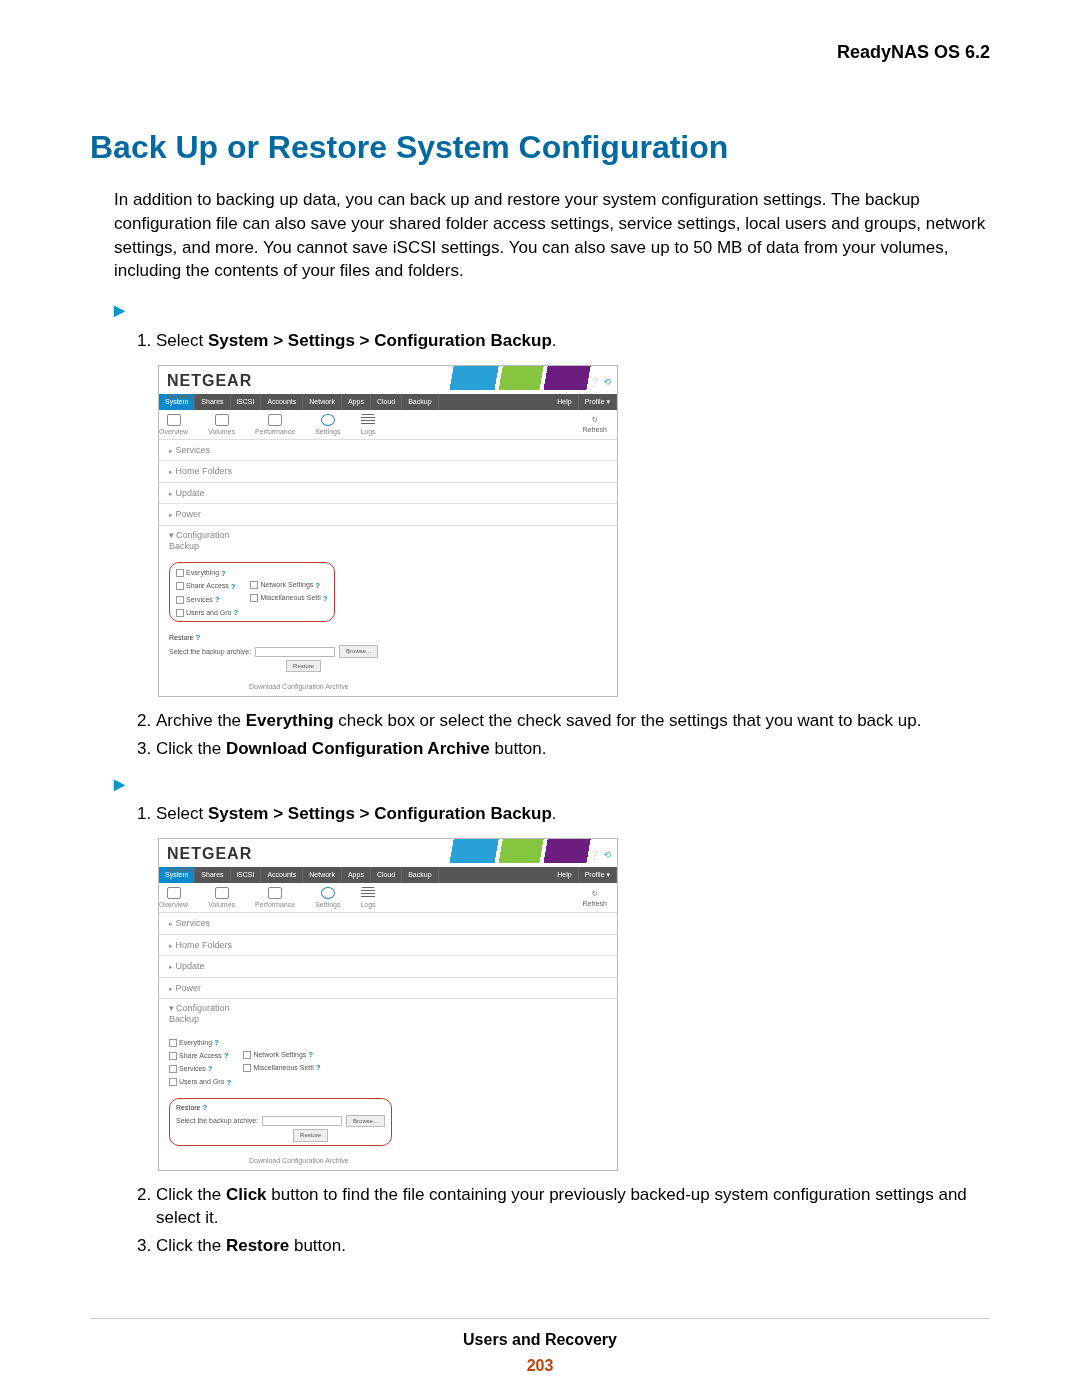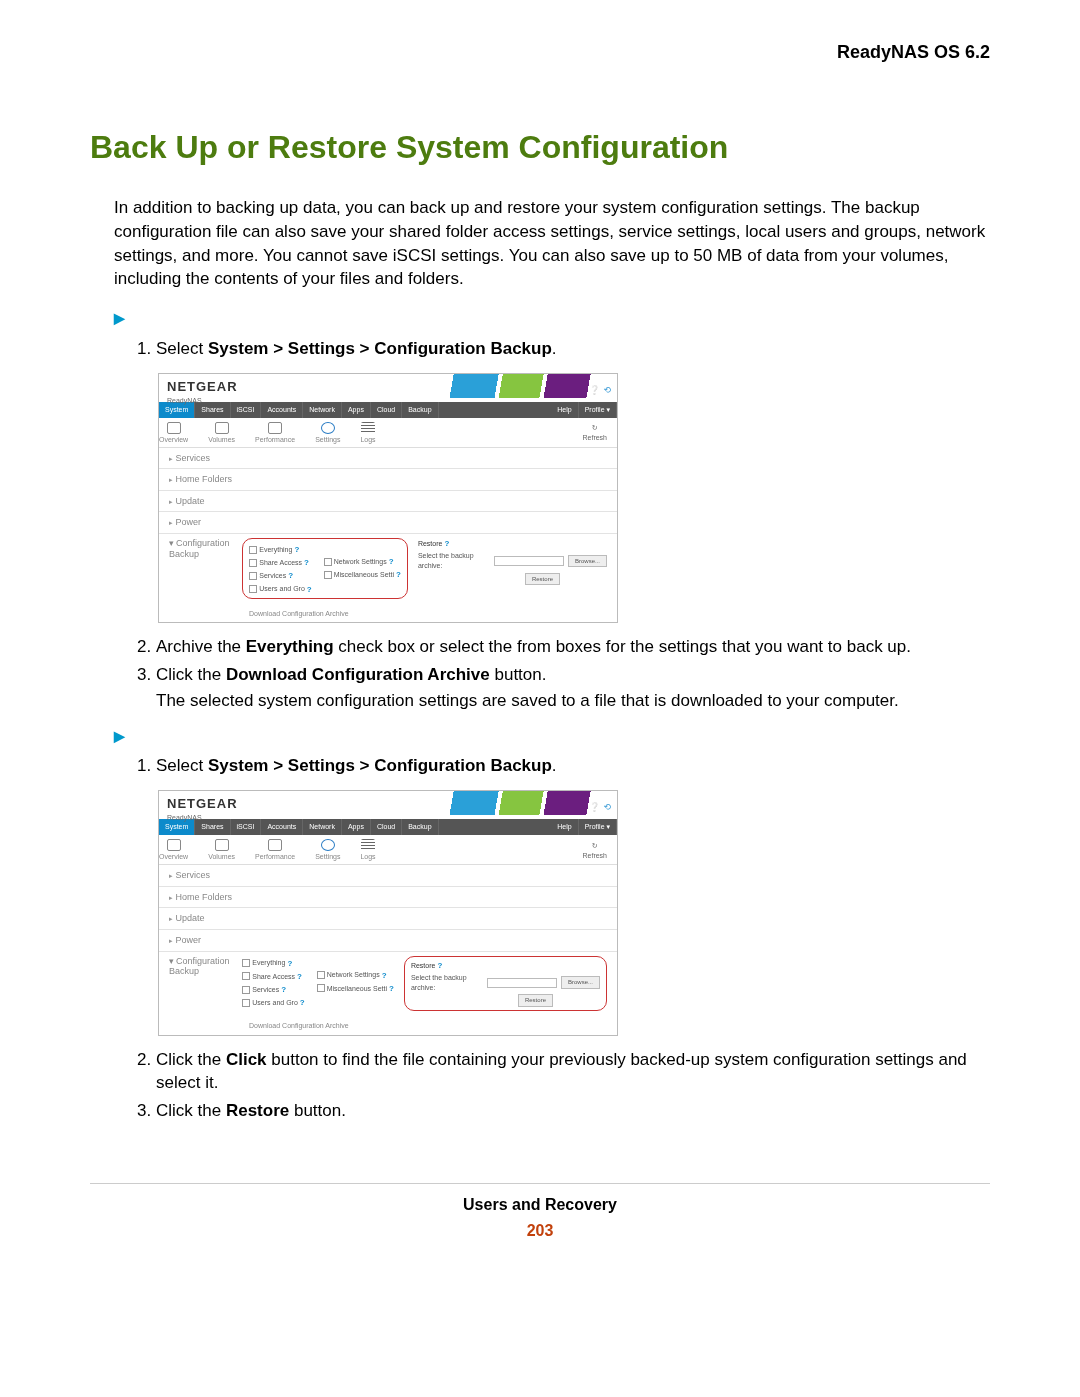--- a/index.html
+++ b/index.html
@@ -13,24 +13,24 @@
     font-size: 17px;
     line-height: 1.4;
   }
   .doc-header {
     text-align: right;
     font-weight: bold;
     font-size: 18px;
     margin-bottom: 60px;
   }
   h1.section-title {
-    color: #4d7c0f;
+    color: #0369a1;
     font-size: 32px;
     font-weight: bold;
-    margin-bottom: 26px;
+    margin-bottom: 18px;
   }
   .intro-para {
     margin: 8px 0 18px 24px;
   }
   .procedure-heading {
     font-weight: bold;
     margin: 14px 0 8px 24px;
     display: flex;
     align-items: center;
   }
@@ -59,21 +59,21 @@
     color: #555;
   }
   .ss-top {
     position: relative;
     height: 28px;
     padding: 4px 8px;
   }
   .ss-top .brand {
     font-weight: bold;
     color: #333;
-    font-size: 13px;
+    font-size: 16px;
     letter-spacing: 1px;
   }
   .ss-top .subbrand {
     font-size: 7px;
     color: #666;
   }
   .ss-banner {
     position: absolute;
     top: 0;
     right: 0;
@@ -129,20 +129,21 @@
     font-size: 9px;
     color: #888;
   }
   .ss-row .caret { color: #999; margin-right: 3px; font-size: 7px; }
   .ss-config {
     display: flex;
     padding: 4px 10px 8px 10px;
     font-size: 7px;
     gap: 10px;
     align-items: flex-start;
+    flex-direction: column;
   }
   .ss-config .cfg-label {
     font-size: 9px;
     color: #888;
     width: 70px;
     line-height: 1.2;
   }
   .ss-config .col {
     display: flex;
     flex-direction: column;
@@ -317,25 +318,24 @@
         </div>
         <div class="btn" style="align-self:center;margin-left:60px;">Restore</div>
       </div>
     </div>
     <div class="ss-download">Download Configuration Archive</div>
   </div>
 </div>
 
 <ol class="steps" start="2">
   <li>
-    <span>Archive the </span><span class="bold">Everything</span><span> check box or select the from boxes for the settings that you want to back up.</span>
+    <span>Archive the </span><span class="bold">Everything</span><span> check box or select the check saved for the settings that you want to back up.</span>
   </li>
   <li>
     <span>Click the </span><span class="bold">Download Configuration Archive</span><span> button.</span>
-    <div class="step-body">The selected system configuration settings are saved to a file that is downloaded to your computer.</div>
   </li>
 </ol>
 
 <div class="procedure-heading">
   <span class="proc-arrow">▶</span>
 </div>
 
 <ol class="steps">
   <li>
     <span>Select </span><span class="bold">System &gt; Settings &gt; Configuration Backup</span><span>.</span>

